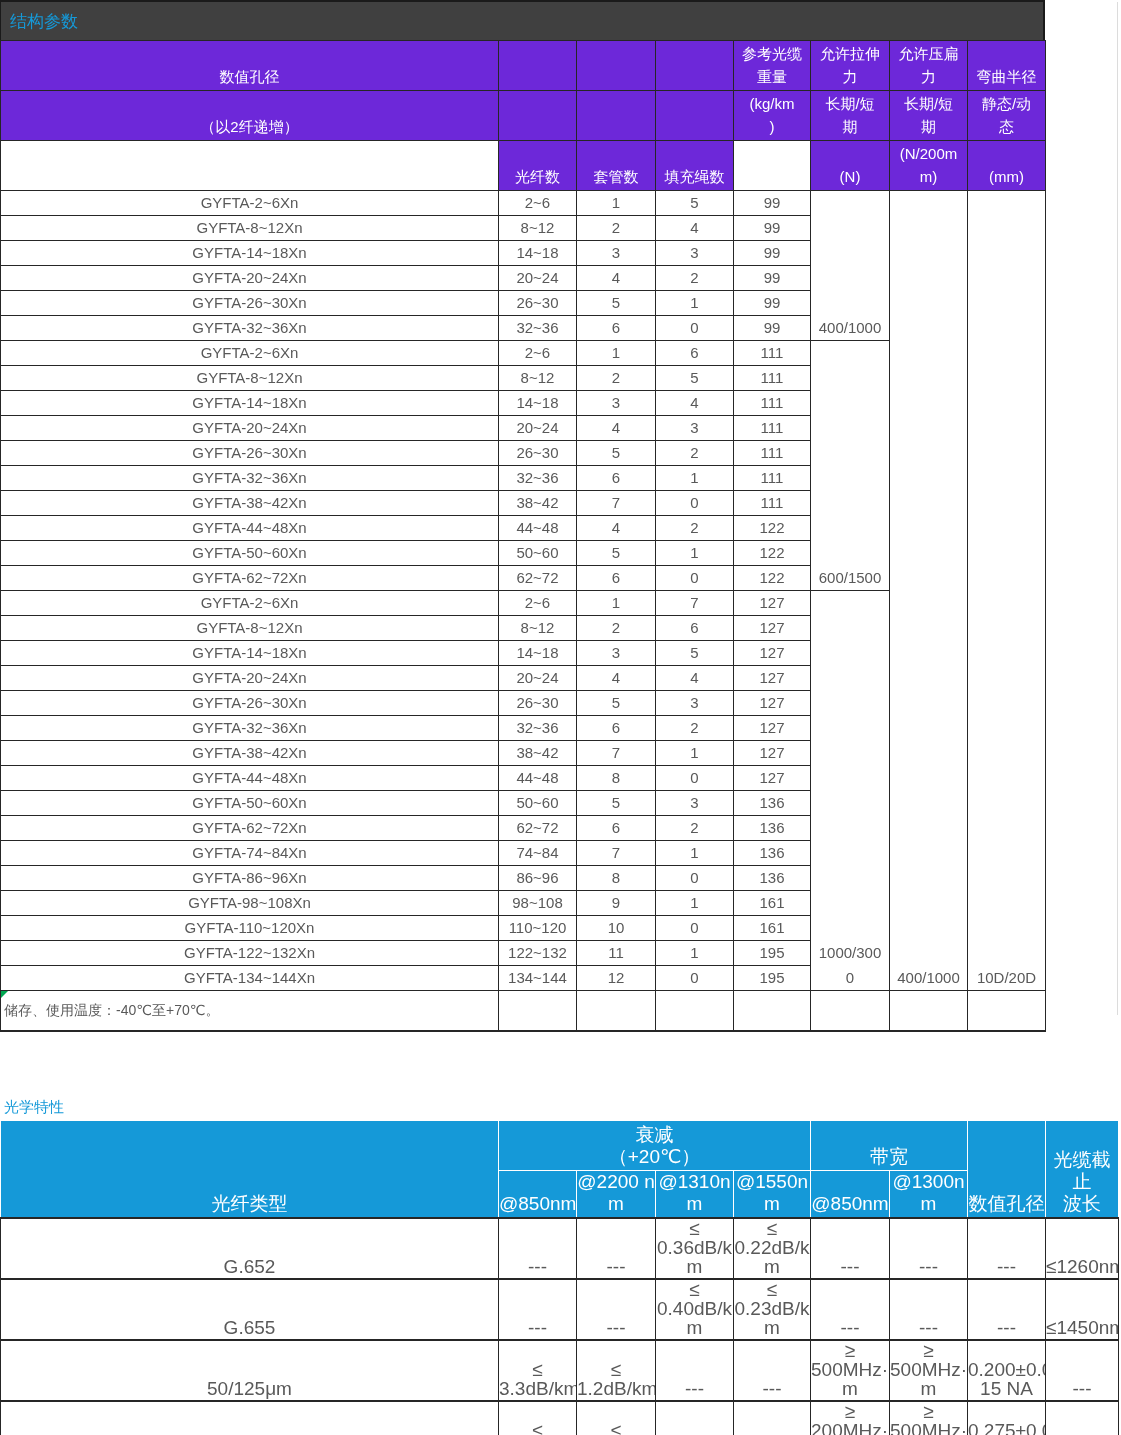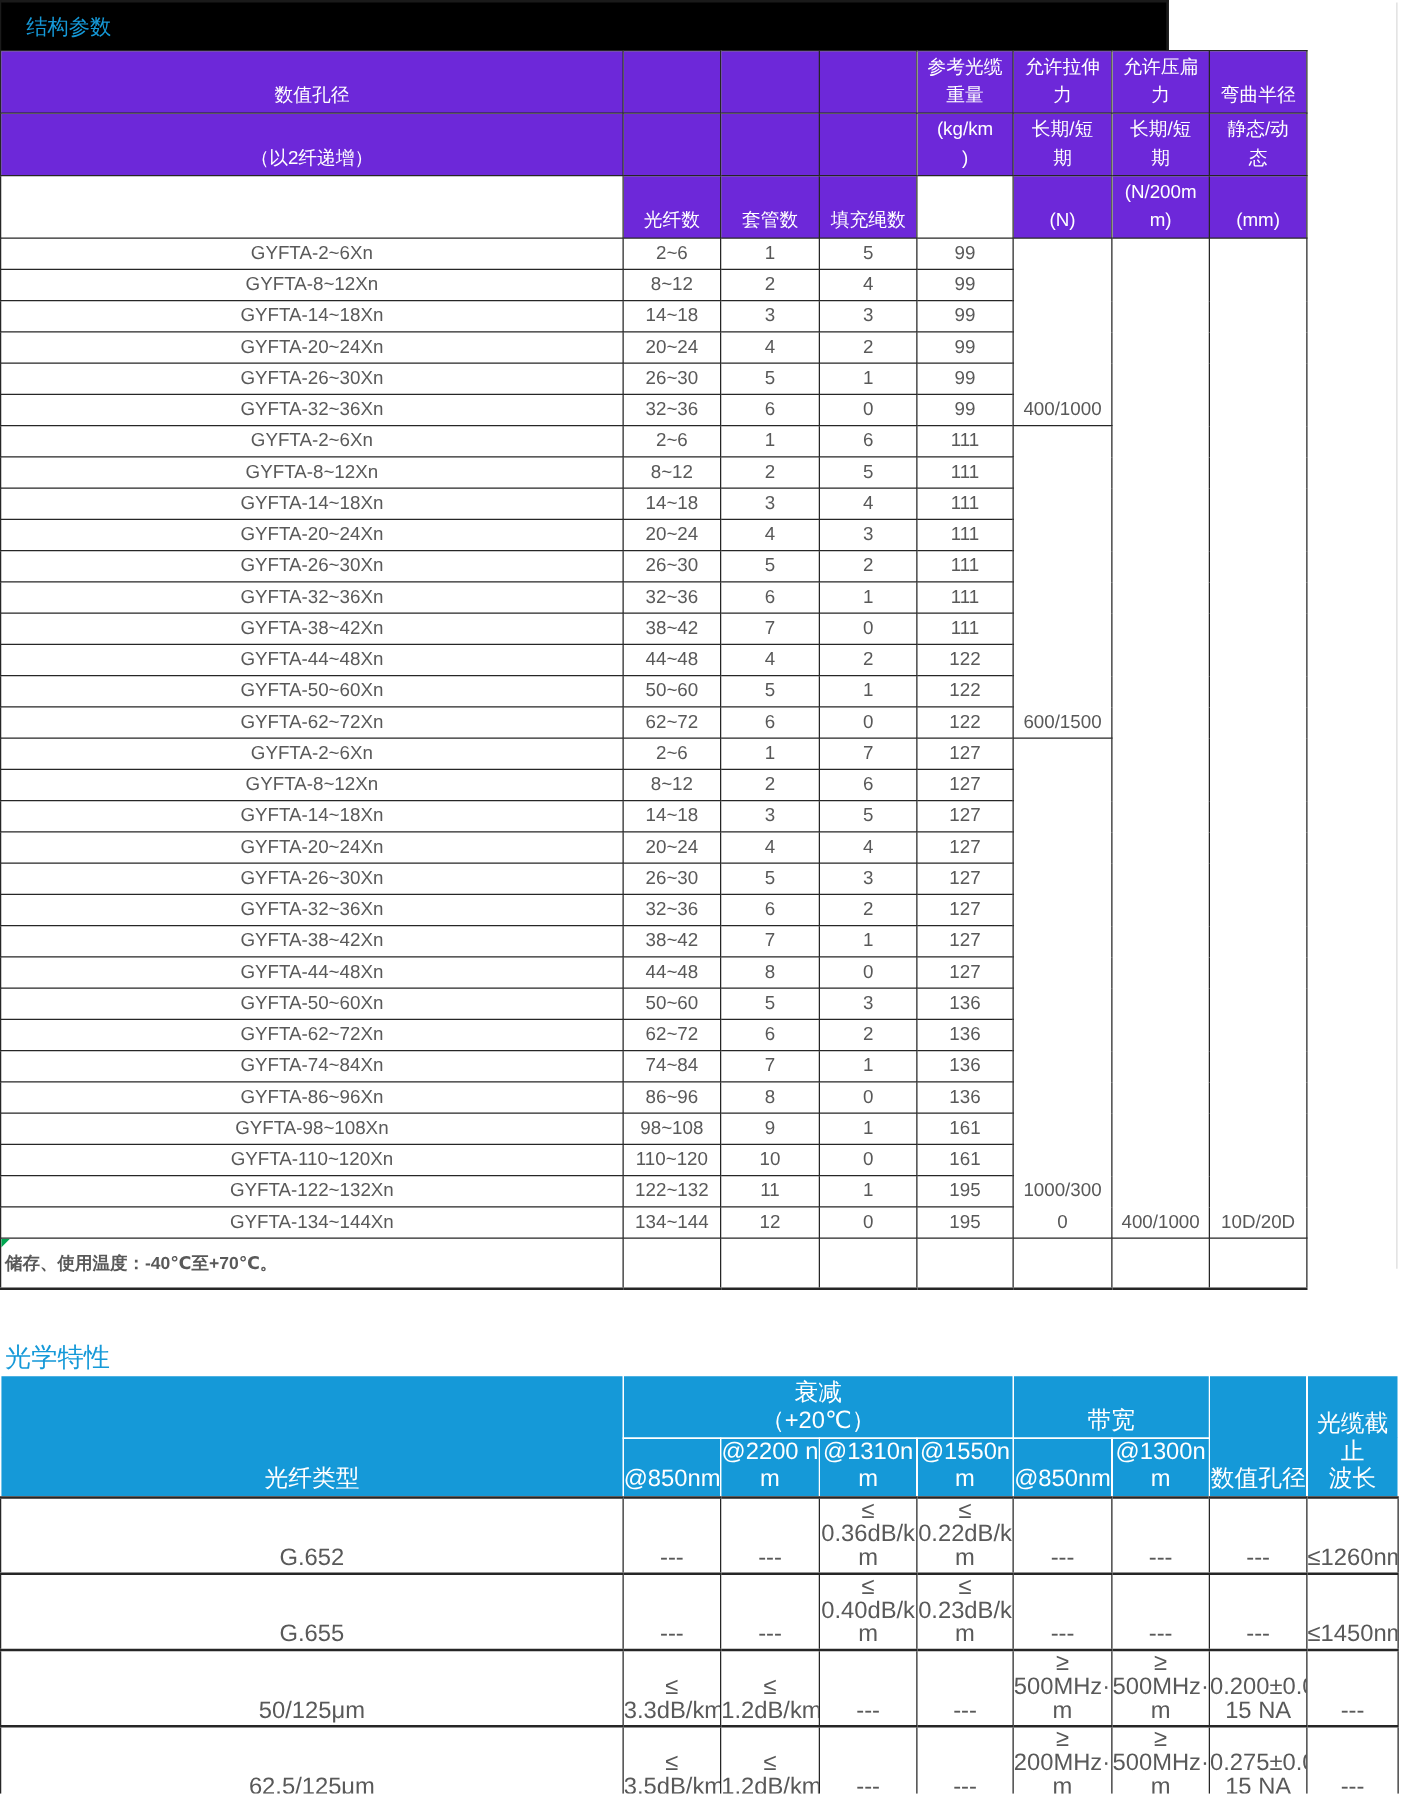--- a/index.html
+++ b/index.html
@@ -1,38 +1,38 @@
 <!DOCTYPE html>
 <html><head>
 <meta charset="utf-8">
 <style>
   html,body{margin:0;padding:0;background:#fff;}
   .page{position:relative;width:1121px;height:1435px;overflow:hidden;background:#fff;
         font-family:"Liberation Sans","DejaVu Sans",sans-serif;color:#595959;}
   .gridline{position:absolute;left:1117px;top:2px;width:1px;height:1013px;background:#dcdcdc;}
 
   
-  .t1-title{box-sizing:border-box;width:935px;height:40px;border-top:2px solid #1a1a1a;
+  .t1-title{box-sizing:border-box;width:1045px;height:40px;border-top:2px solid #1a1a1a;
             border-left:1px solid #1a1a1a;border-right:2px solid #1a1a1a;
-            color:#1599d8;font-size:17px;line-height:40px;padding-left:20px;background:#000000;}
-  .t2-title{margin-top:42px;height:26px;color:#1599d8;font-size:21px;line-height:26px;padding-left:4px;}
+            color:#1599d8;font-size:17px;line-height:40px;padding-left:9px;background:#404040;}
+  .t2-title{margin-top:62px;height:26px;color:#1599d8;font-size:15px;line-height:26px;padding-left:4px;}
 
   table{border-collapse:collapse;table-layout:fixed;}
   td{padding:0;overflow:hidden;white-space:pre-line;}
 
   
   .t1{width:1045px;border:1px solid #262626;}
   .t1 td{border:1px solid #262626;text-align:center;font-size:15px;}
   .t1 thead td{background:#6d28d9;color:#fff;vertical-align:bottom;line-height:23px;padding-bottom:2px;}
   .t1 thead tr{height:50px;}
   .t1 thead td.white-cell{background:#fff;}
   .t1 tbody tr{height:25px;}
   .t1 tbody td{color:#595959;vertical-align:middle;line-height:24px;}
   .t1 tbody td.merge{vertical-align:bottom;line-height:25px;}
-  .t1 .note-row{height:40px;font-weight:bold;}
+  .t1 .note-row{height:40px;}
   .t1 .note-row td{border-bottom:2px solid #262626;}
   .t1 .note-cell{text-align:left;position:relative;font-size:14px;padding-left:3px;
                  vertical-align:middle;white-space:nowrap;}
   .comment-marker{position:absolute;left:0;top:0;width:0;height:0;
                   border-top:7px solid #00a651;border-right:7px solid transparent;}
 
   
   .t2{width:1118px;}
   .t2 td{text-align:center;font-size:19px;}
   .t2 thead td{background:#1599d8;color:#fff;border:1px solid #fff;

